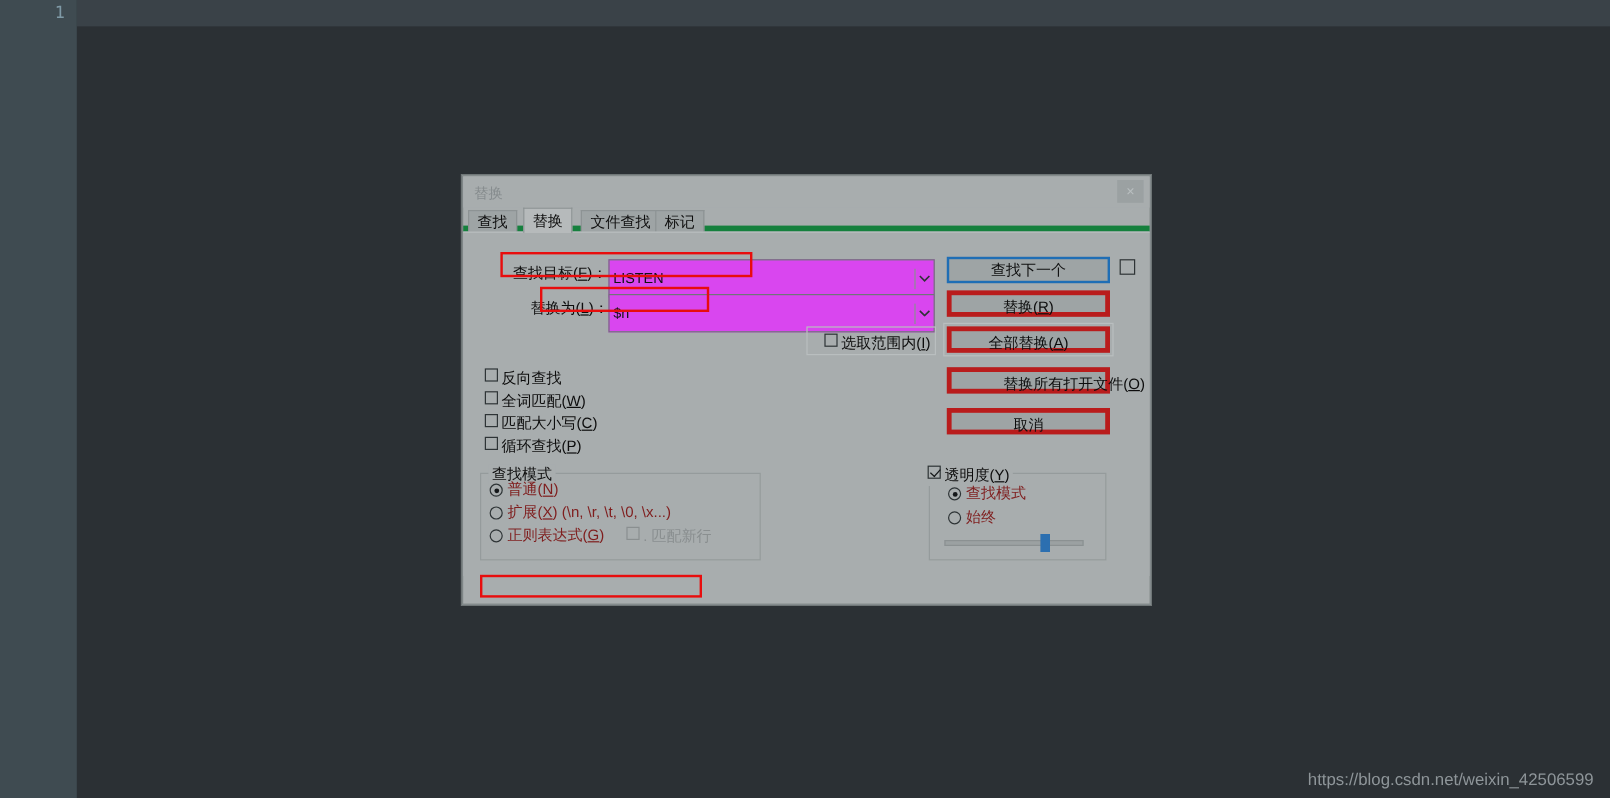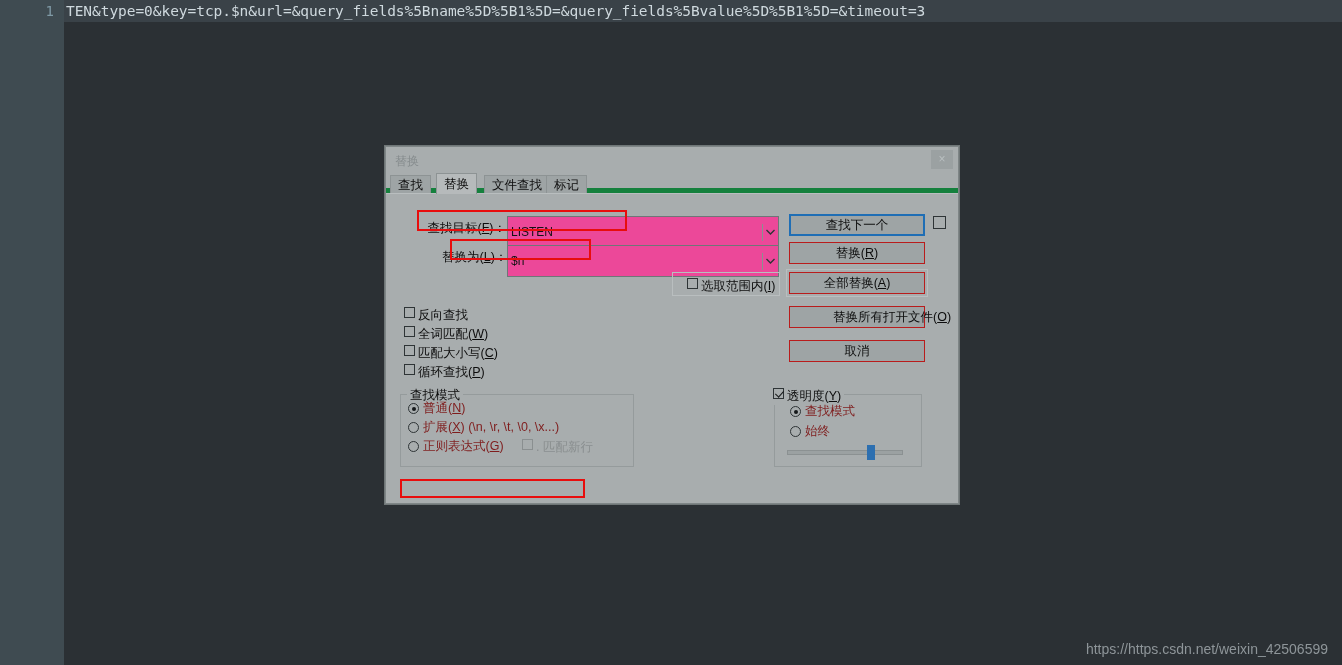--- a/index.html
+++ b/index.html
@@ -109,21 +109,21 @@
     font-size: 12.5px;
     white-space: nowrap;
     color: #0d0d0d;
     text-align: right;
   }
   .acc { text-decoration: underline; }
 
   .combo {
     position: absolute;
     height: 32px;
-    background: #ec4899;
+    background: #d946ef;
     border: 1px solid #6f7678;
     display: flex; align-items: center;
   }
   .combo-value {
     flex: 1;
     padding-left: 3px;
     font-size: 12px;
     color: #121212;
     line-height: 17px;
     white-space: nowrap;
@@ -133,21 +133,21 @@
     width: 16px; height: 17px;
     display: flex; align-items: center; justify-content: center;
     border-left: 1px solid #8a9091;
   }
   .combo-arrow svg { display: block; }
 
   
   .btn {
     position: absolute;
     background: #9ea4a5;
-    border: 1px solid #b91c1c;
+    border: 4px solid #b91c1c;
     font-size: 12.5px;
     color: #0d0d0d;
     text-align: center;
     line-height: 20px;
     height: 22px;
     cursor: pointer;
     white-space: nowrap;
   }
   .btn.focused {
     border: 2px solid #1f6eb5;
@@ -270,22 +270,21 @@
     z-index: 50;
   }
 </style>
 </head>
 <body>
 
 <div id="editor">
   <div id="current-line-hl"></div>
   <div id="gutter"></div>
   <div id="line-number">1</div>
-  <div id="code-line">TEN&amp;type=0&amp;key=tcp.$n&amp;url=&amp;query_fields%5Bname%5D%5B1%5D=&amp;query_fields%5Bvalue%5D%5B1%5D=&amp;timeout=3</div>
-  <div id="watermark">https://https.csdn.net/weixin_42506599</div>
+  <div id="watermark">https://blog.csdn.net/weixin_42506599</div>
 </div>
 
 <div id="dialog">
 
   <div id="titlebar">
     <div id="dialog-title">替换</div>
     <div id="close-button">×</div>
   </div>
 
   <div id="tabs">

